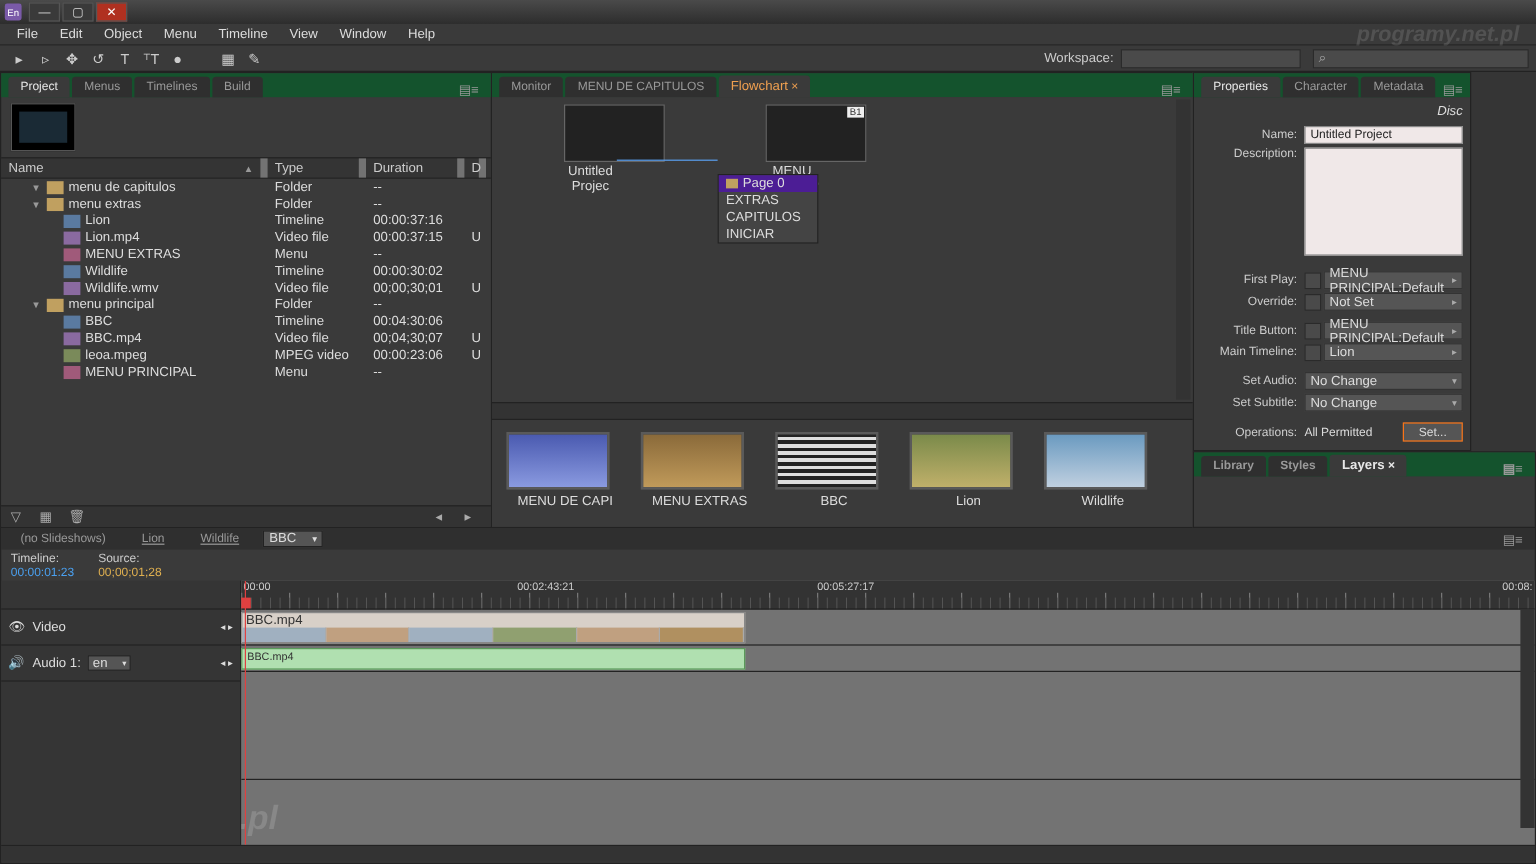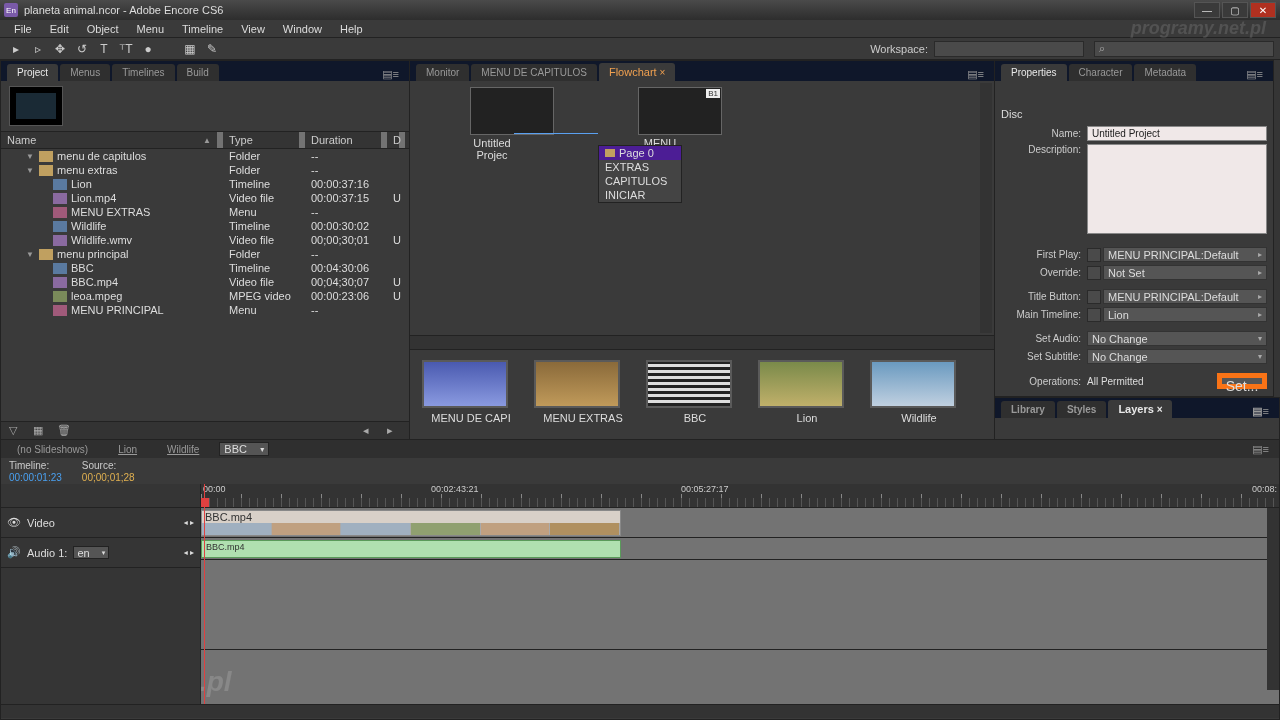--- a/index.html
+++ b/index.html
@@ -15,21 +15,21 @@
 .toolbar { height: 22px; background: #3a3a3a; display: flex; align-items: center; padding: 0 6px; border-bottom: 1px solid #222; }
 .toolbar .tool { width: 20px; height: 18px; display: flex; align-items: center; justify-content: center; color: #ccc; margin-right: 2px; font-size: 12px;}
 .toolbar .spacer { flex: 1; }
 .toolbar .ws-label { color: #ccc; margin-right: 6px; }
 .toolbar .ws-dd { width: 150px; height: 16px; background: #4a4a4a; border: 1px solid #2a2a2a; }
 .toolbar .search { width: 180px; height: 16px; background: #4a4a4a; border: 1px solid #2a2a2a; margin-left: 10px; display:flex; align-items:center; padding:0 4px;}
 .toolbar .search::before { content:"⌕"; color:#aaa; font-size:11px;}
 
 .main { display: flex; height: 380px; }
 .panel { background: #3a3a3a; border: 1px solid #222; display: flex; flex-direction: column; }
-.tabs { height: 20px; background: #0f172a; display: flex; align-items: flex-end; padding: 0 6px; gap: 2px; position:relative;}
+.tabs { height: 20px; background: #14532d; display: flex; align-items: flex-end; padding: 0 6px; gap: 2px; position:relative;}
 .tab { padding: 3px 10px; background: #2f2f2f; color: #999; font-size: 10px; border-top-left-radius:3px; border-top-right-radius:3px;}
 .tab.active { background: #3a3a3a; color: #e8e8e8; }
 .tab.orange { color: #f0a050; }
 .panel-menu { margin-left:auto; color:#999; padding:0 4px;}
 
 
 .left { width: 410px; }
 .proj-thumb { height: 50px; display:flex; padding:4px 8px; align-items:center;}
 .proj-thumb .thumb { width:54px; height:40px; background:#000; border:1px solid #555; margin-right:8px; position:relative;}
 .proj-thumb .thumb::after{content:""; position:absolute; left:6px; top:6px; right:6px; bottom:6px; background:#1a2a35;}
@@ -76,33 +76,33 @@
 .tray{ height:90px; background:#3a3a3a; border-top:1px solid #222; display:flex; gap:14px; padding:10px 12px;}
 .tray-item{ width:98px; text-align:center; color:#ddd; font-size:10px;}
 .tray-item .tt{ width:86px; height:48px; border:2px solid #5a5a5a; margin-bottom:4px;}
 .tt.menu1{ background:linear-gradient(#4a5ab0,#8a9ae0);}
 .tt.menu2{ background:linear-gradient(#8a6a3a,#c09a5a);}
 .tt.bbc{ background:repeating-linear-gradient(0deg,#222 0 3px,#ddd 3px 6px);}
 .tt.lion{ background:linear-gradient(#7a8a4a,#c0b06a);}
 .tt.wild{ background:linear-gradient(#6a9ac0,#c0d0e0);}
 
 
-.right { width: 280px; gap: 21px; }
+.right { width: 232px; }
 .prop-body{ flex:1; padding:4px 6px; background:#3a3a3a; overflow:hidden;}
-.prop-sub{ text-align:left; color:#ddd; padding:2px 0 6px; font-size:11px;}
+.prop-sub{ text-align:right; color:#ddd; padding:2px 0 6px; font-size:11px;font-style:italic;}
 .prow{ display:flex; align-items:center; margin-bottom:3px; }
 .prow label{ width:86px; text-align:right; padding-right:6px; color:#ccc; font-size:10px;}
 .prow .field{ flex:1; height:15px; background:#f0e8e8; border:1px solid #888; color:#222; padding:0 4px; font-size:10px; display:flex; align-items:center;}
 .prow .dd{ flex:1; height:15px; background:#555; border:1px solid #333; color:#ddd; padding:0 4px; font-size:10px; display:flex; align-items:center;}
 .prow .dd .arrow{ margin-left:auto; font-size:8px; color:#aaa;}
 .prow .linkicn{ width:14px; height:14px; background:#4a4a4a; border:1px solid #2a2a2a; margin-right:2px;}
 .desc-box{ height:90px; background:#f0e8e8; border:1px solid #888;}
 .prow.ops label{width:86px;}
 .prow.ops .val{ color:#ddd; font-size:10px; flex:1;}
-.prow.ops button{ width:50px; height:16px; background:#555; border:5px solid #f97316; color:#ddd; font-size:14px;}
+.prow.ops button{ width:50px; height:16px; background:#555; border:1px solid #f97316; color:#ddd; font-size:10px;}
 
 .right-lower{ height:300px; background:#3a3a3a; border:1px solid #222;}
 .right-lower .tabs{ height:20px;font-weight:bold;}
 
 
 .bottom{ height:280px; background:#3a3a3a; border:1px solid #222; border-top:none;}
 .tl-tabs{ height:18px; background:#2f2f2f; display:flex; align-items:center; padding:0 6px; gap:10px;}
 .tl-tabs .tltab{ padding:2px 10px; color:#999; font-size:10px;}
 .tl-tabs .tltab.u{ text-decoration:underline;}
 .tl-tabs .tldd{ width:50px; height:14px; background:#555; border:1px solid #222; color:#ddd; display:flex; align-items:center; padding:0 4px; font-size:10px;}
@@ -131,21 +131,20 @@
 .clip-a{ position:absolute; left:0; top:2px; height:18px; background:#b0e0b0; border:1px solid #5a9a5a; font-size:9px; color:#333; padding:1px 4px;}
 .big-empty{ height:90px; border-bottom:1px solid #222;}
 .tl-scroll{ height:14px; background:#333; border-top:1px solid #222;}
 .watermark{ position:absolute; font-size:28px; color:rgba(220,220,220,0.2); font-weight:bold; font-style:italic;}
 </style>
 </head>
 <body>
 
 <div class="titlebar">
   <span class="app-icon">En</span>
-  <span class="title-text">planeta animal.ncor - Adobe Encore CS6</span>
   <div class="win-btns">
     <div class="win-btn">—</div>
     <div class="win-btn">▢</div>
     <div class="win-btn close">✕</div>
   </div>
 </div>
 
 <div class="menubar">
   <span>File</span>
   <span>Edit</span>

